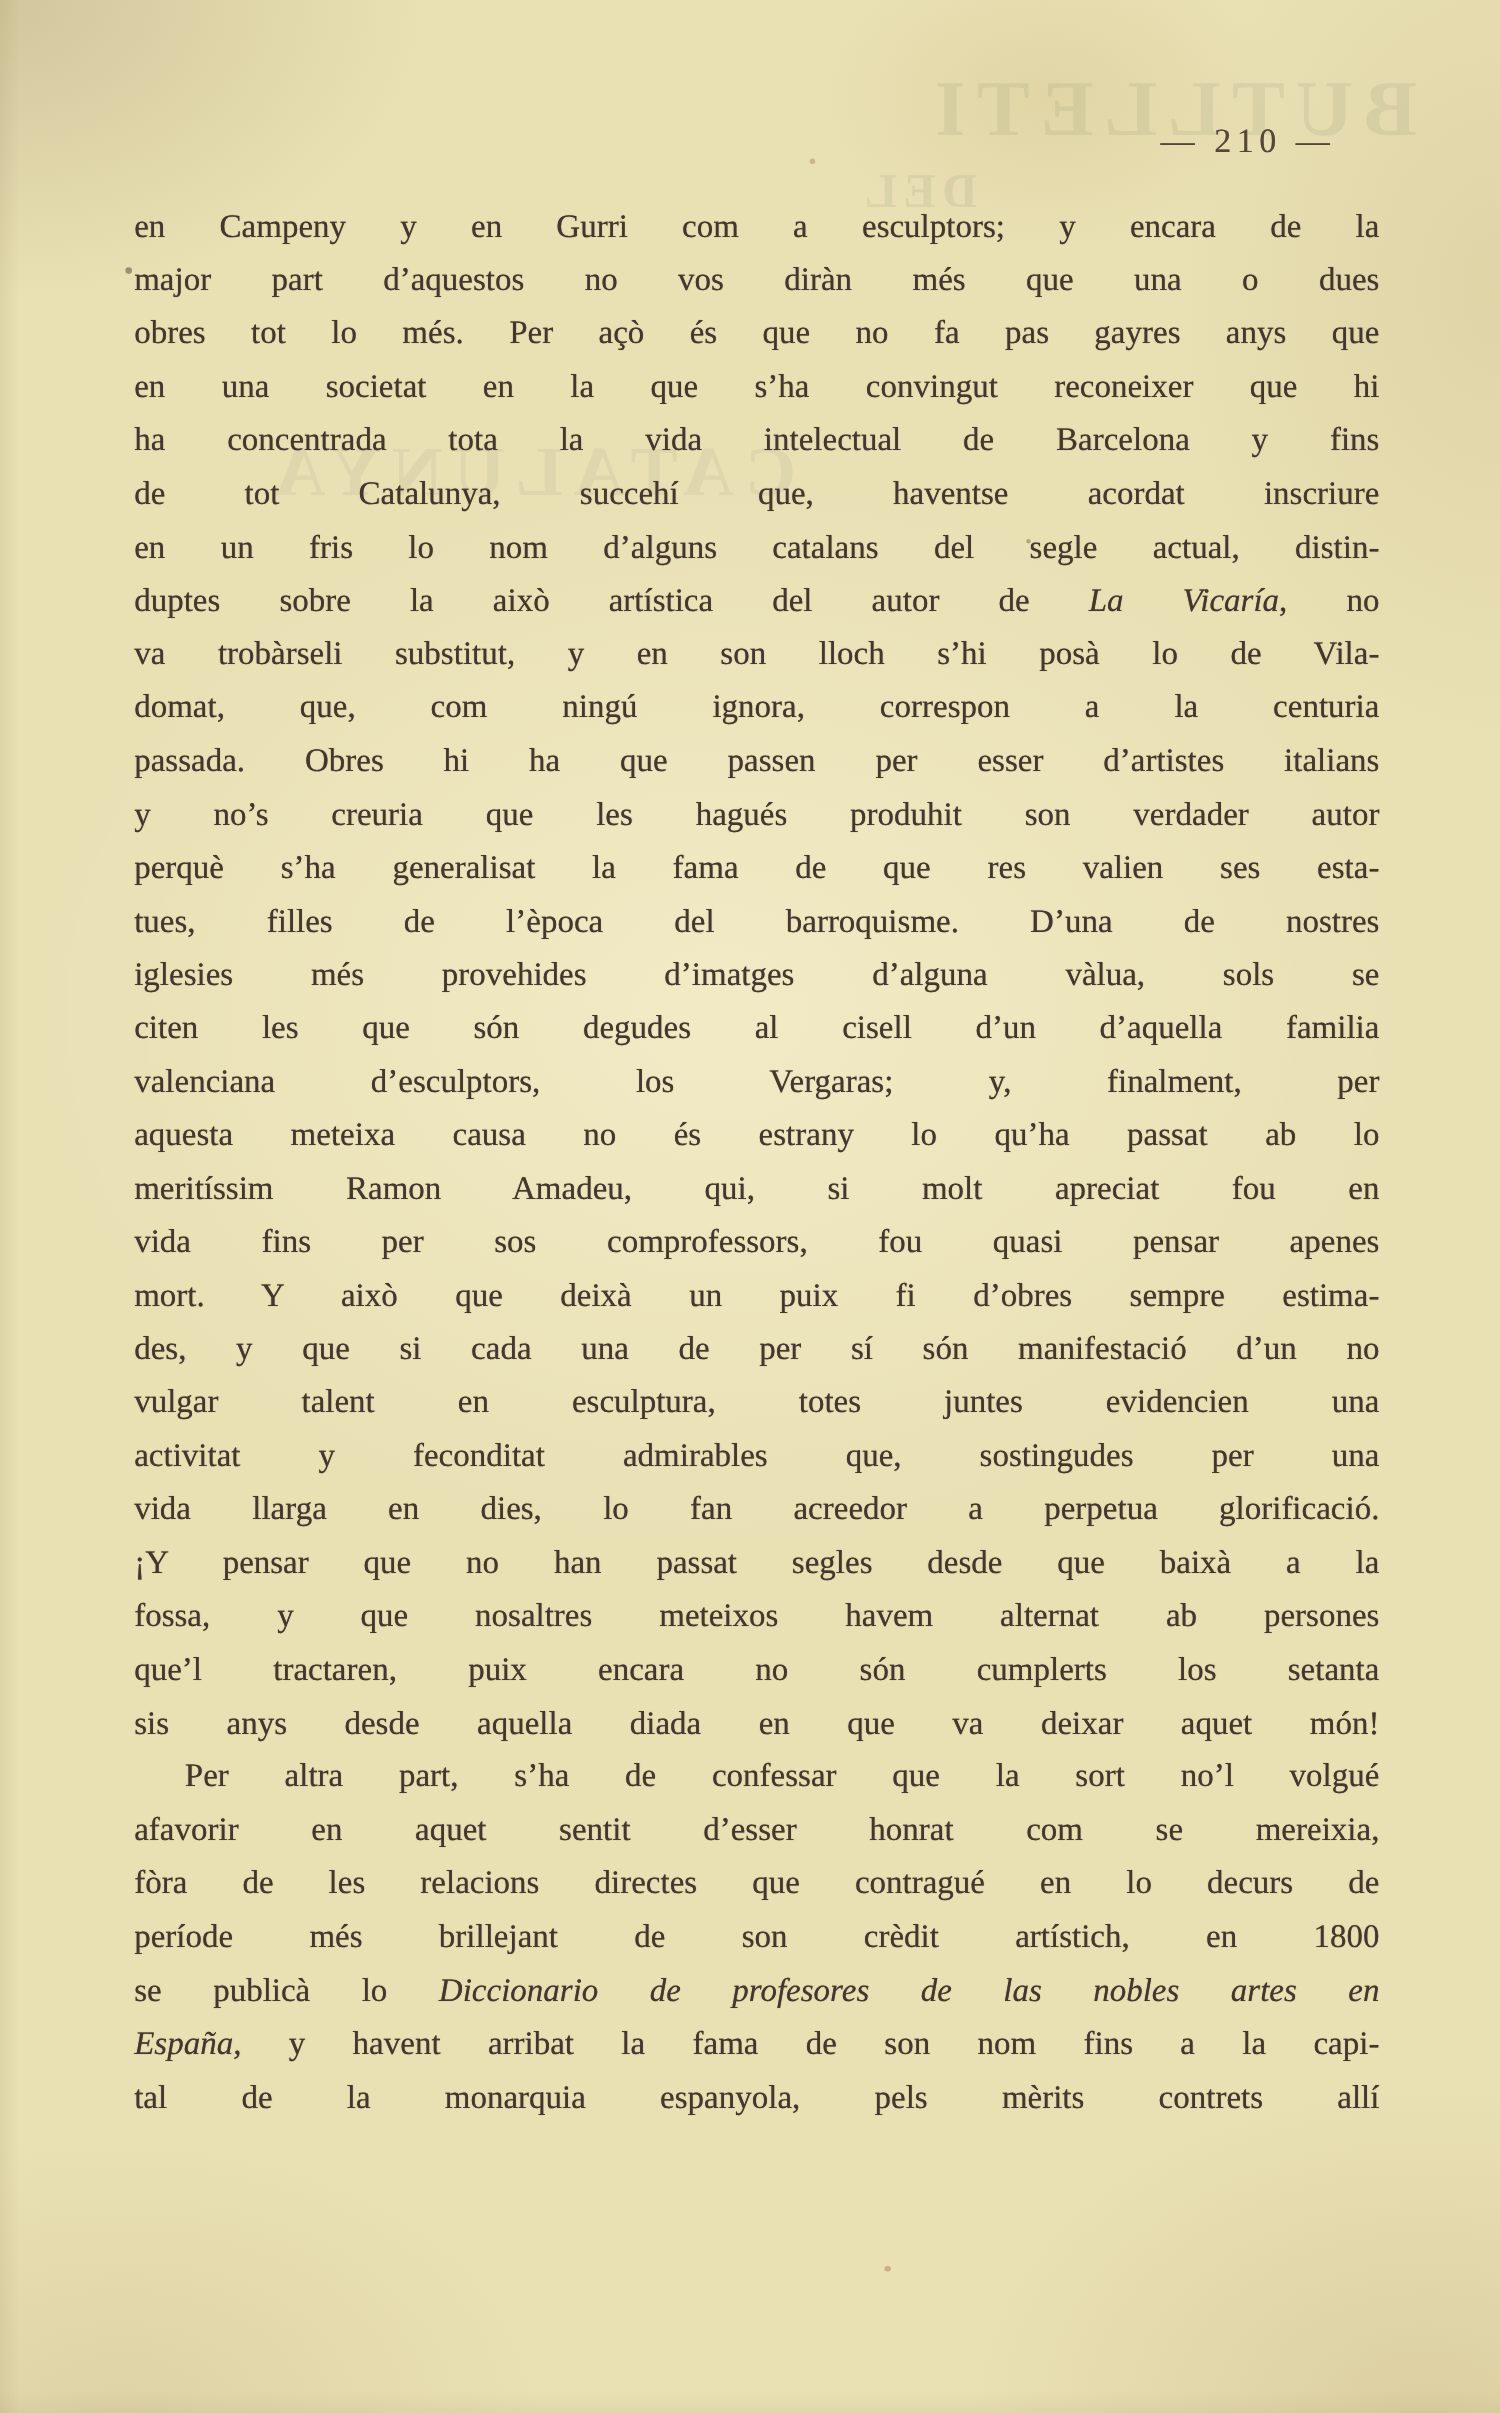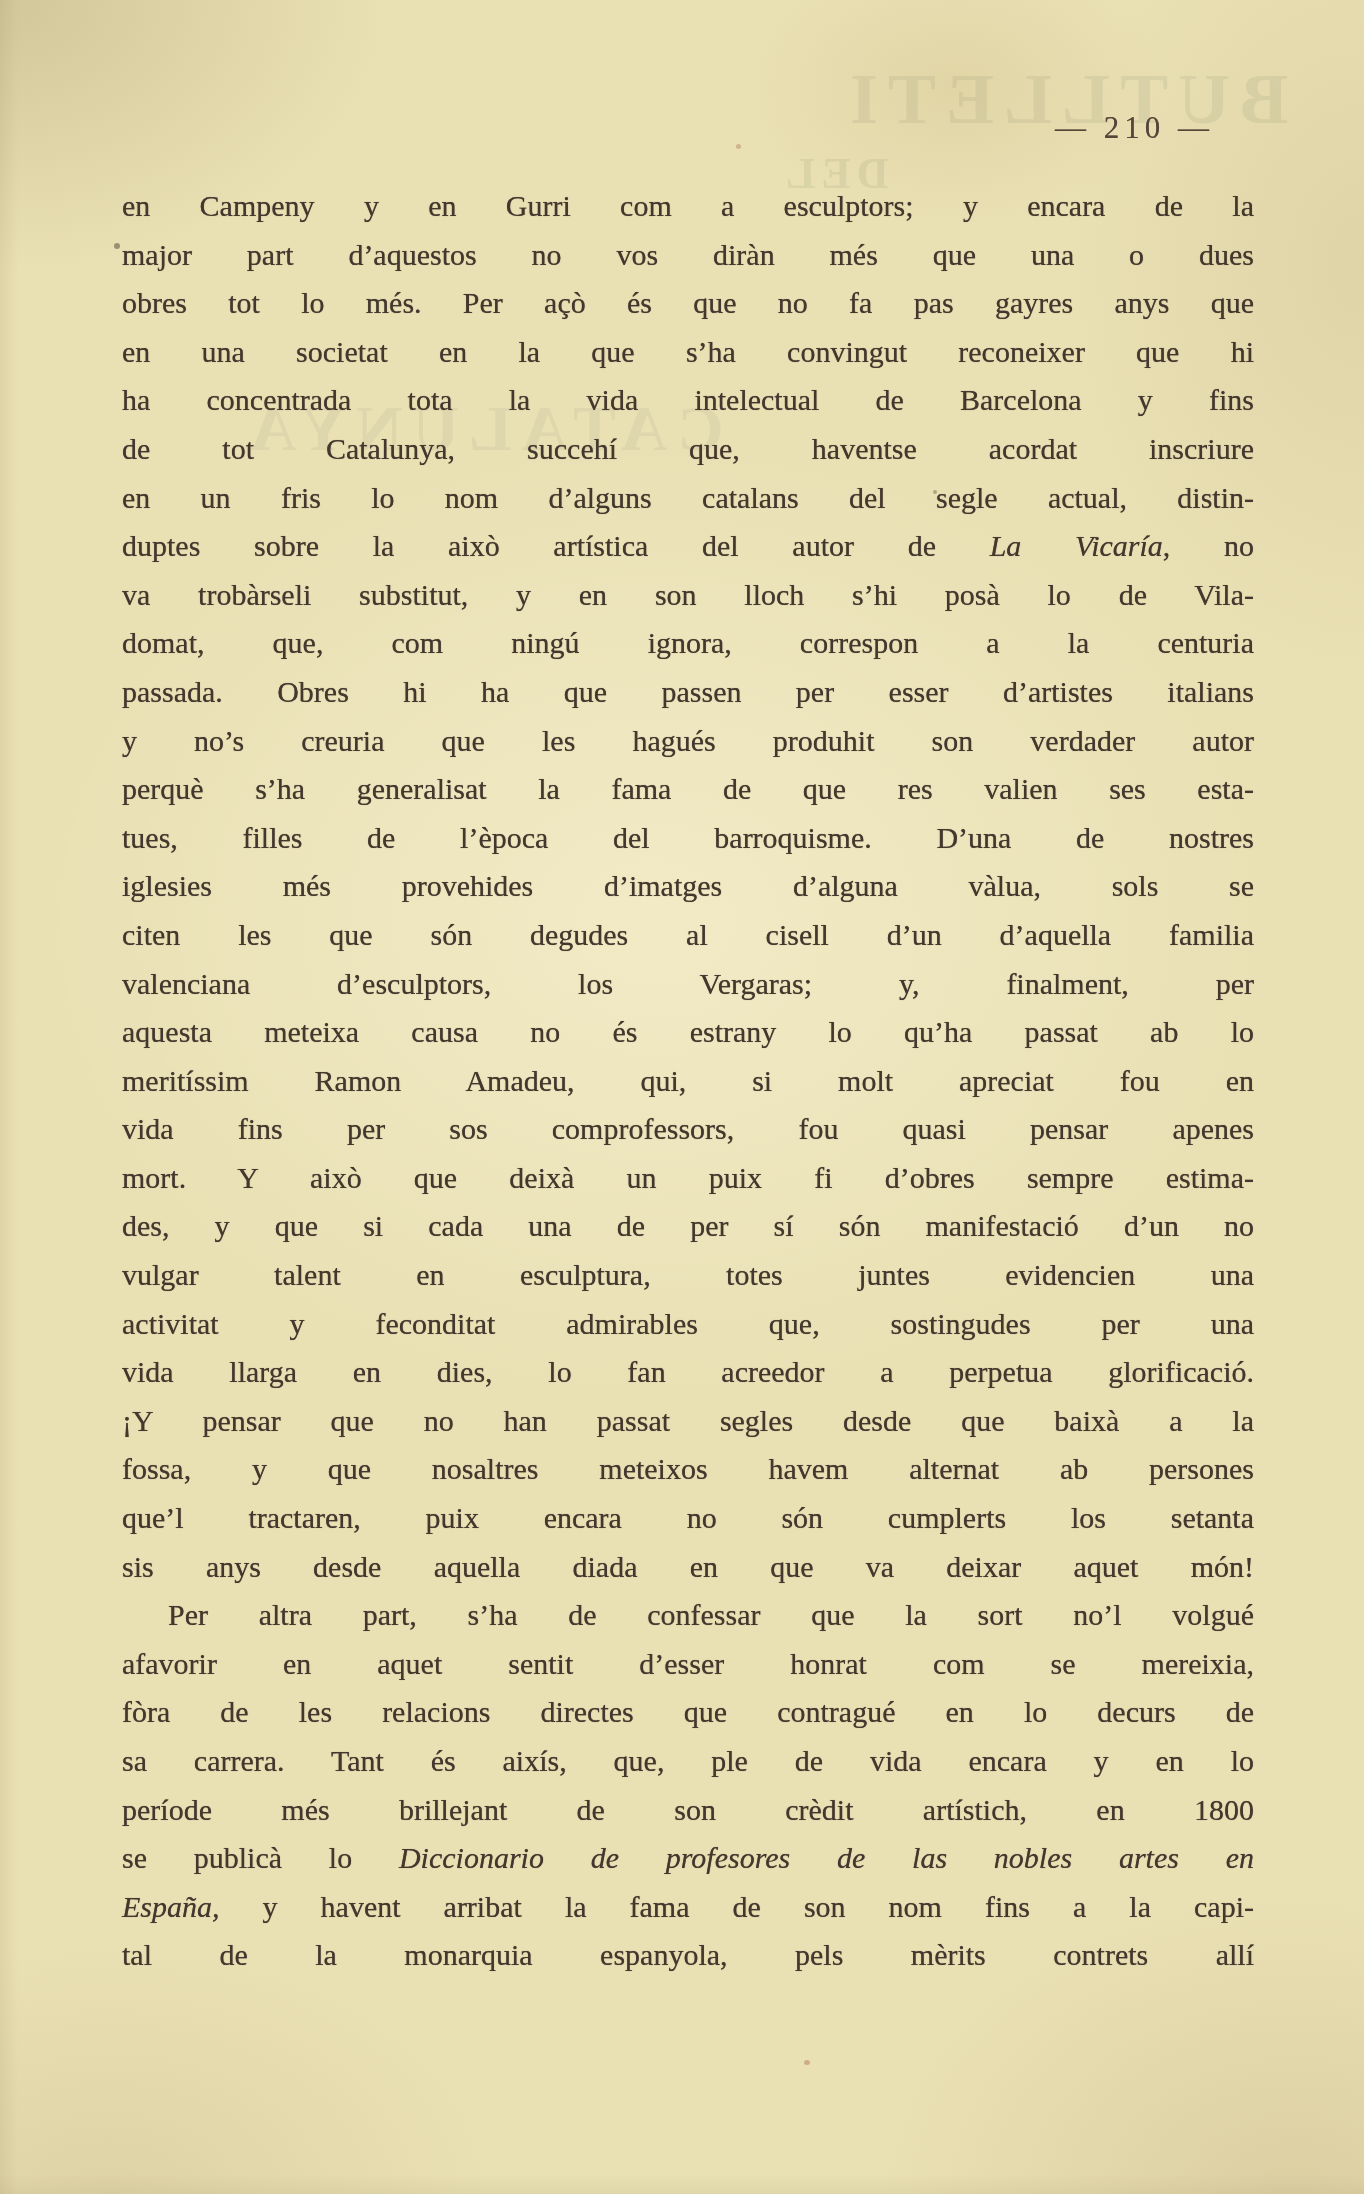--- a/index.html
+++ b/index.html
@@ -112,21 +112,20 @@
       <div class="line"><span>vulgar talent en esculptura, totes juntes evidencien una</span></div>
       <div class="line"><span>activitat y feconditat admirables que, sostingudes per una</span></div>
       <div class="line"><span>vida llarga en dies, lo fan acreedor a perpetua glorificació.</span></div>
       <div class="line"><span>¡Y pensar que no han passat segles desde que baixà a la</span></div>
       <div class="line"><span>fossa, y que nosaltres meteixos havem alternat ab persones</span></div>
       <div class="line"><span>que’l tractaren, puix encara no són cumplerts los setanta</span></div>
       <div class="line"><span>sis anys desde aquella diada en que va deixar aquet món!</span></div>
       <div class="line indent"><span>Per altra part, s’ha de confessar que la sort no’l volgué</span></div>
       <div class="line"><span>afavorir en aquet sentit d’esser honrat com se mereixia,</span></div>
       <div class="line"><span>fòra de les relacions directes que contragué en lo decurs de</span></div>
-      <div class="line"><span>sa carrera. Tant és aixís, que, ple de vida encara y en lo</span></div>
       <div class="line"><span>període més brillejant de son crèdit artístich, en 1800</span></div>
       <div class="line"><span>se publicà lo </span><span class="it">Diccionario de profesores de las nobles artes en</span></div>
       <div class="line"><span class="it">España,</span><span> y havent arribat la fama de son nom fins a la capi-</span></div>
       <div class="line"><span>tal de la monarquia espanyola, pels mèrits contrets allí</span></div>
     </div>
 
   <div class="speck speck1"></div>
   <div class="speck speck2"></div>
   <div class="speck speck3"></div>
   <div class="speck speck4"></div>

